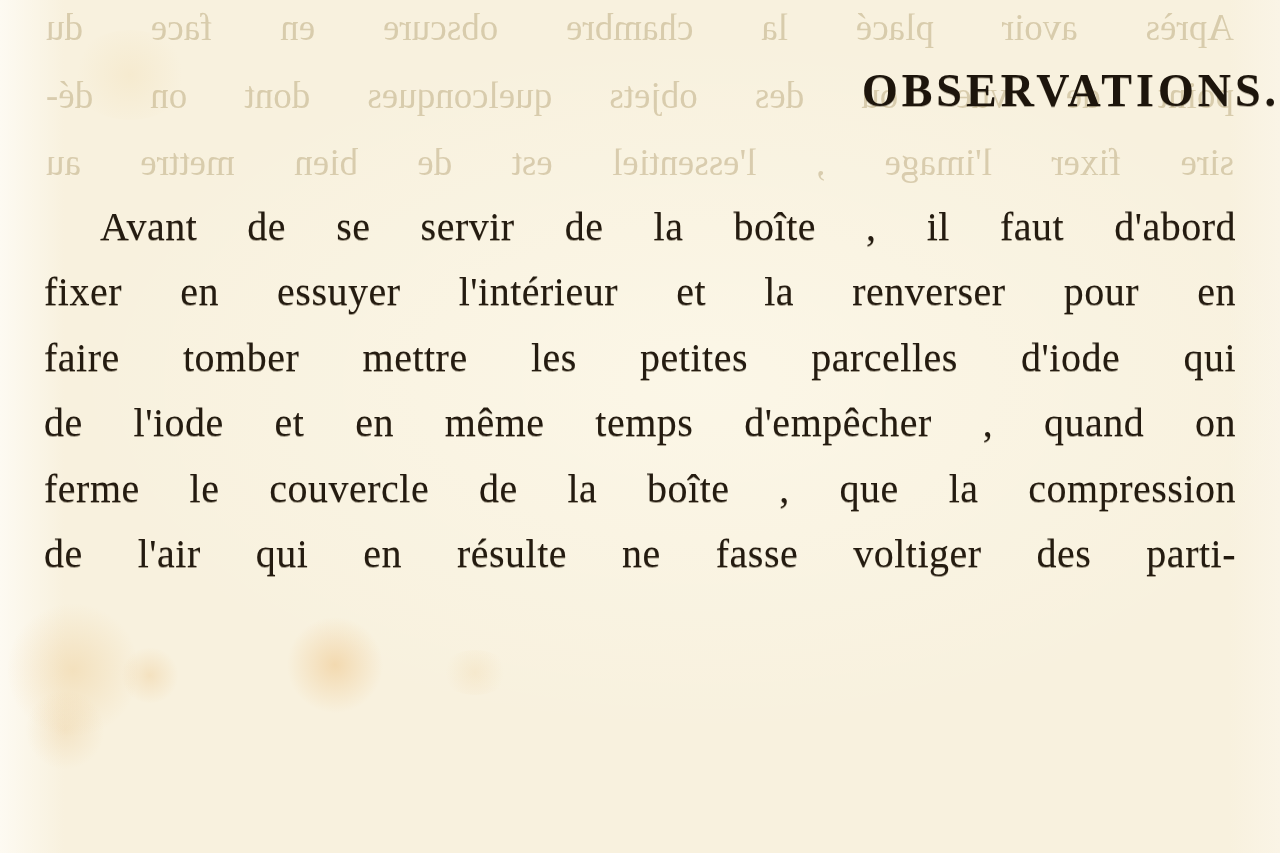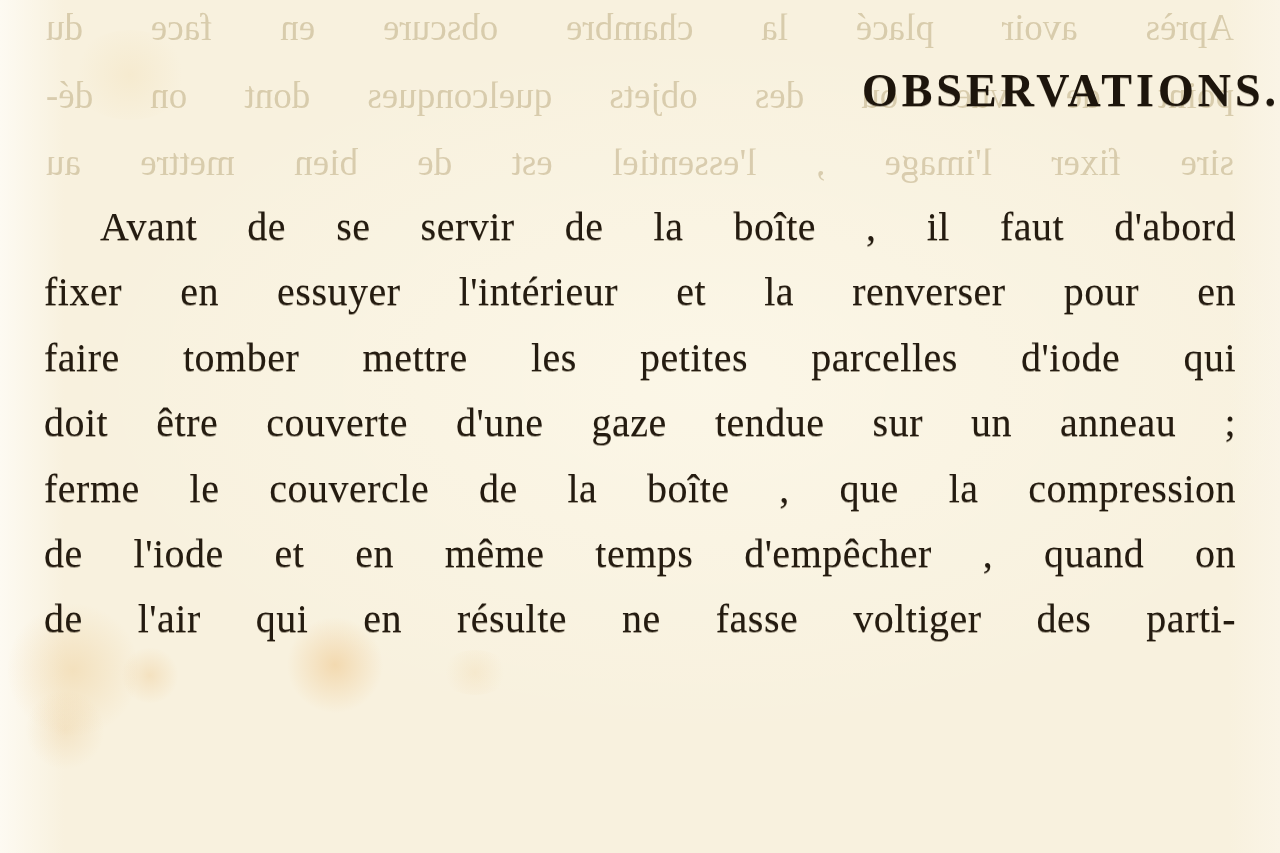--- a/index.html
+++ b/index.html
@@ -116,19 +116,18 @@
   <div class="stain stain-d"></div>
   <div class="stain stain-e"></div>
   <div class="stain stain-f"></div>
 
   <h1 class="title">OBSERVATIONS.</h1>
 
   <div class="paragraph">
     <div class="text-line indent">Avant de se servir de la boîte , il faut d'abord</div>
     <div class="text-line">fixer en essuyer l'intérieur et la renverser pour en</div>
     <div class="text-line">faire tomber mettre les petites parcelles d'iode qui</div>
-    <div class="text-line">doit être couverte d'une gaze tendue sur un anneau ;</div>
+    <div class="text-line">de l'iode et en même temps d'empêcher , quand on</div>
     <div class="text-line">ferme le couvercle de la boîte , que la compression</div>
-    <div class="text-line">de l'iode et en même temps d'empêcher , quand on</div>
     <div class="text-line">de l'air qui en résulte ne fasse voltiger des parti-</div>
   </div>
 
 </div>
 
 </body></html>

